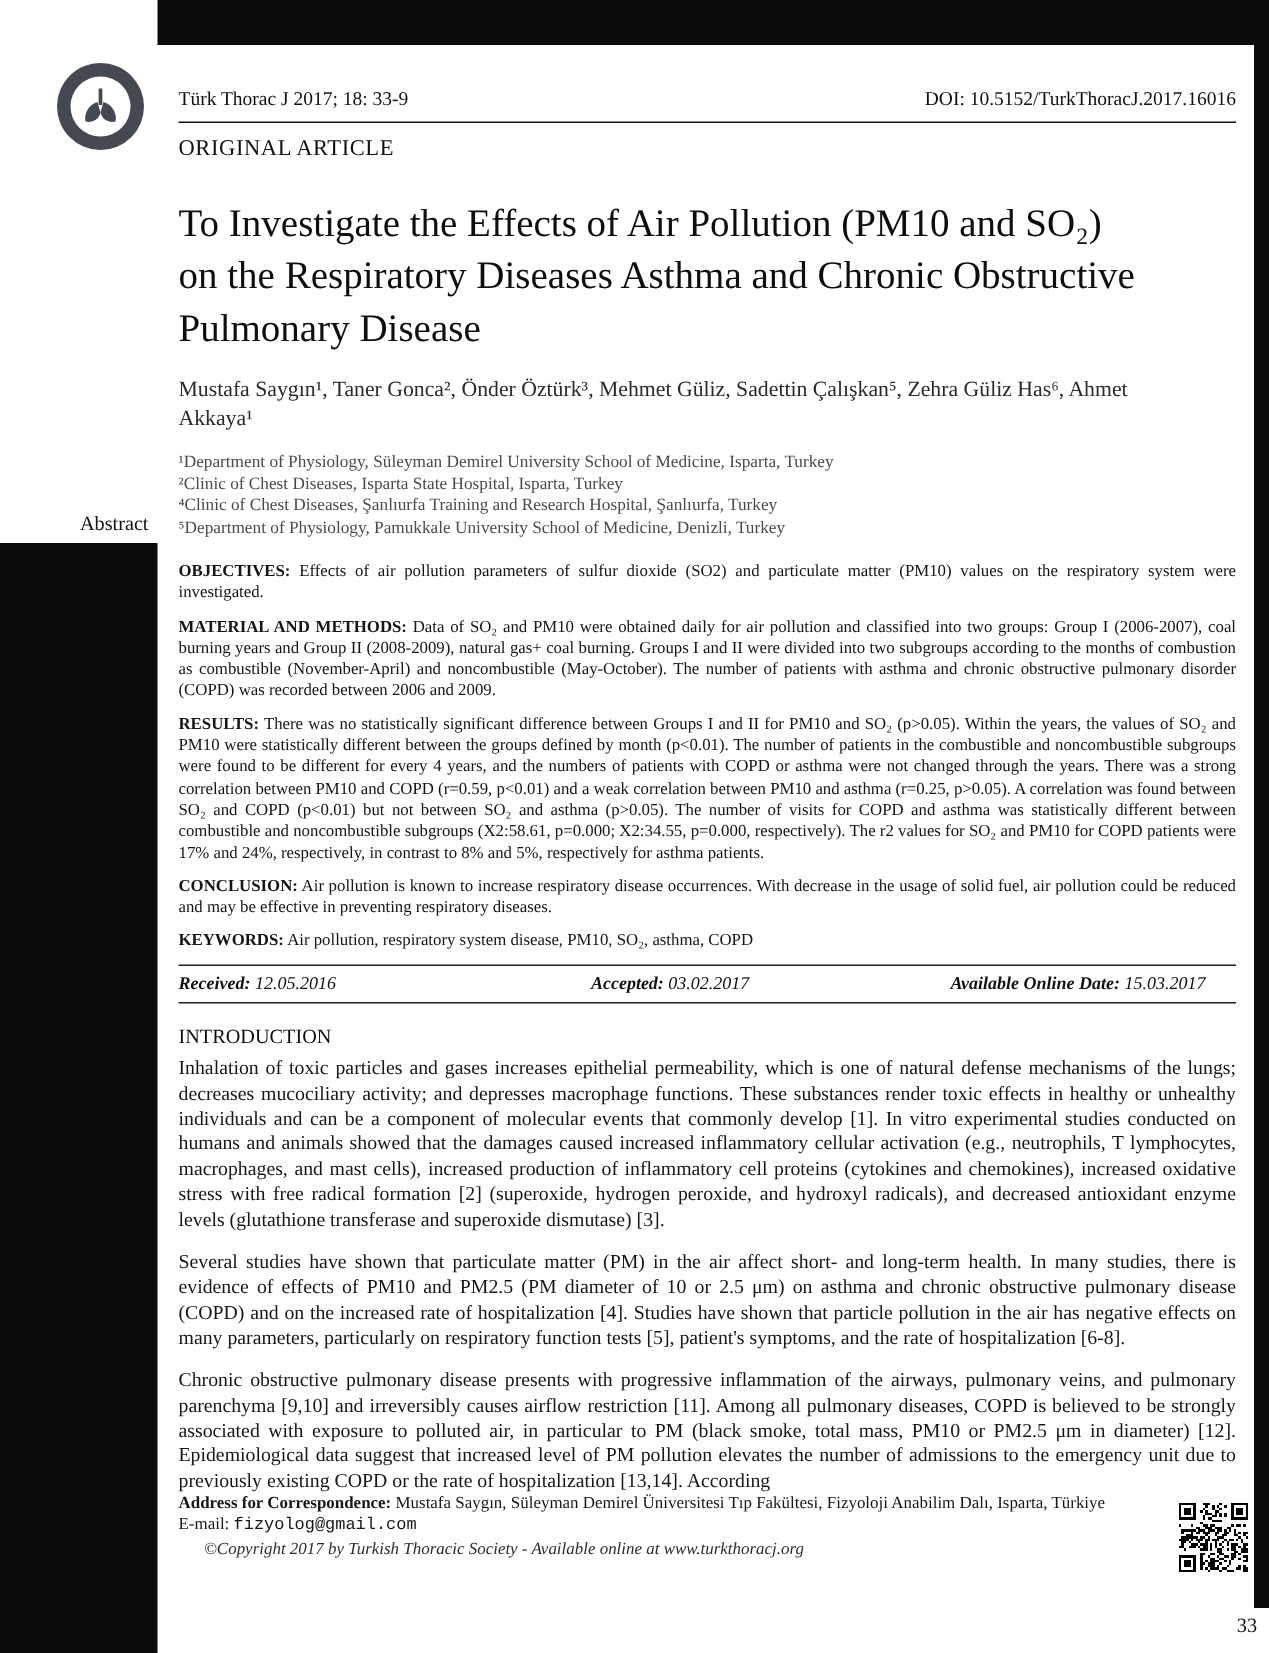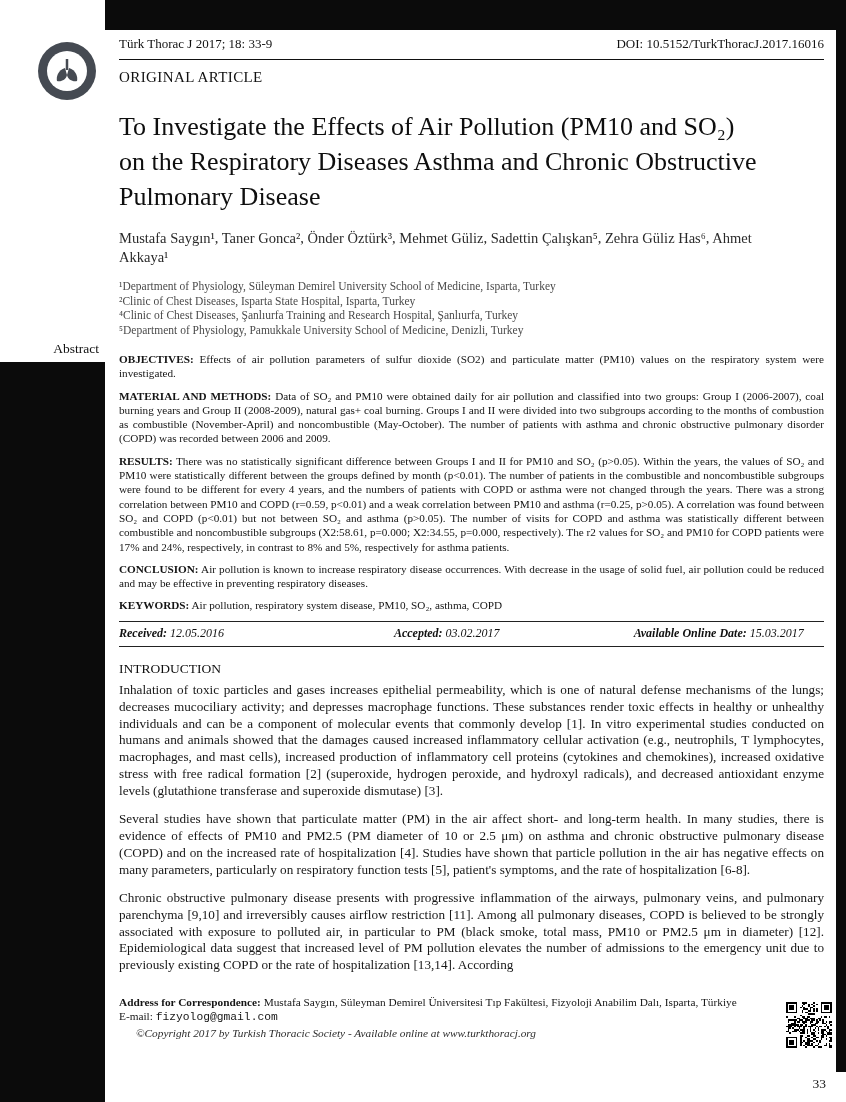--- a/index.html
+++ b/index.html
@@ -17,21 +17,21 @@
   .rightbar { position: absolute; right: 0; top: 0; width: 10px; height: 1072px; background: #0b0b0b; }
   .leftband { position: absolute; left: 0; top: 362px; width: 105px; bottom: 0; background: #0b0b0b; }
 
   .logo { position: absolute; left: 36px; top: 40px; width: 62px; height: 62px; }
 
   .abstract-label {
     position: absolute; left: 0; top: 341px; width: 99px;
     text-align: right; font-size: 13.5px; color: #111;
   }
 
-  .content { position: absolute; left: 105px; top: 24px; width: 731px; padding: 12px 12px 0 14px; }
+  .content { position: absolute; left: 105px; top: 46px; width: 731px; padding: 12px 12px 0 14px; }
 
   .header-row { display: flex; justify-content: space-between; font-size: 13px; color: #111; }
   .rule { border-top: 1.5px solid #111; margin-top: 7px; }
   .thin-rule { border-top: 1px solid #222; }
   .article-type { margin-top: 9px; font-size: 15px; letter-spacing: 0.4px; color: #111; }
 
   .title { margin-top: 23px; font-size: 26px; font-weight: normal; line-height: 35px; max-width: 640px; color: #0e0e0e; }
   .authors { margin-top: 15px; font-size: 14.5px; line-height: 19px; max-width: 680px; color: #2a2a2a; }
   .affiliations { margin-top: 12px; font-size: 11.5px; line-height: 14.5px; color: #4a4a4a; }
 
@@ -50,21 +50,21 @@
   .intro h2 { font-size: 13.5px; font-weight: normal; margin-bottom: 5px; color: #0e0e0e; }
   .intro p { font-size: 13.2px; line-height: 16.9px; text-align: justify; margin-bottom: 11px; color: #161616; }
 
   .footer { position: absolute; left: 119px; top: 995px; width: 660px; font-size: 11.3px; line-height: 14px; color: #161616; }
   .footer .corr { max-width: 650px; }
   .footer b { font-weight: bold; }
   .footer a { color: #161616; text-decoration: none; font-family: Liberation Mono, monospace; }
   .footer .copyright { font-style: italic; margin-top: 2px; color: #2c2c2c; margin-left: 17px; }
 
   .qr { position: absolute; left: 786px; top: 1002px; width: 46px; height: 46px; }
-  .pagenum { position: absolute; right: 20px; top: 1076px; font-size: 13.5px; color: #111; }
+  .pagenum { position: absolute; right: 8px; top: 1076px; font-size: 13.5px; color: #111; }
 </style>
 </head>
 <body>
 
 <div class="page">
 
   <div class="topbar"></div>
   <div class="rightbar"></div>
   <div class="leftband"></div>
 

